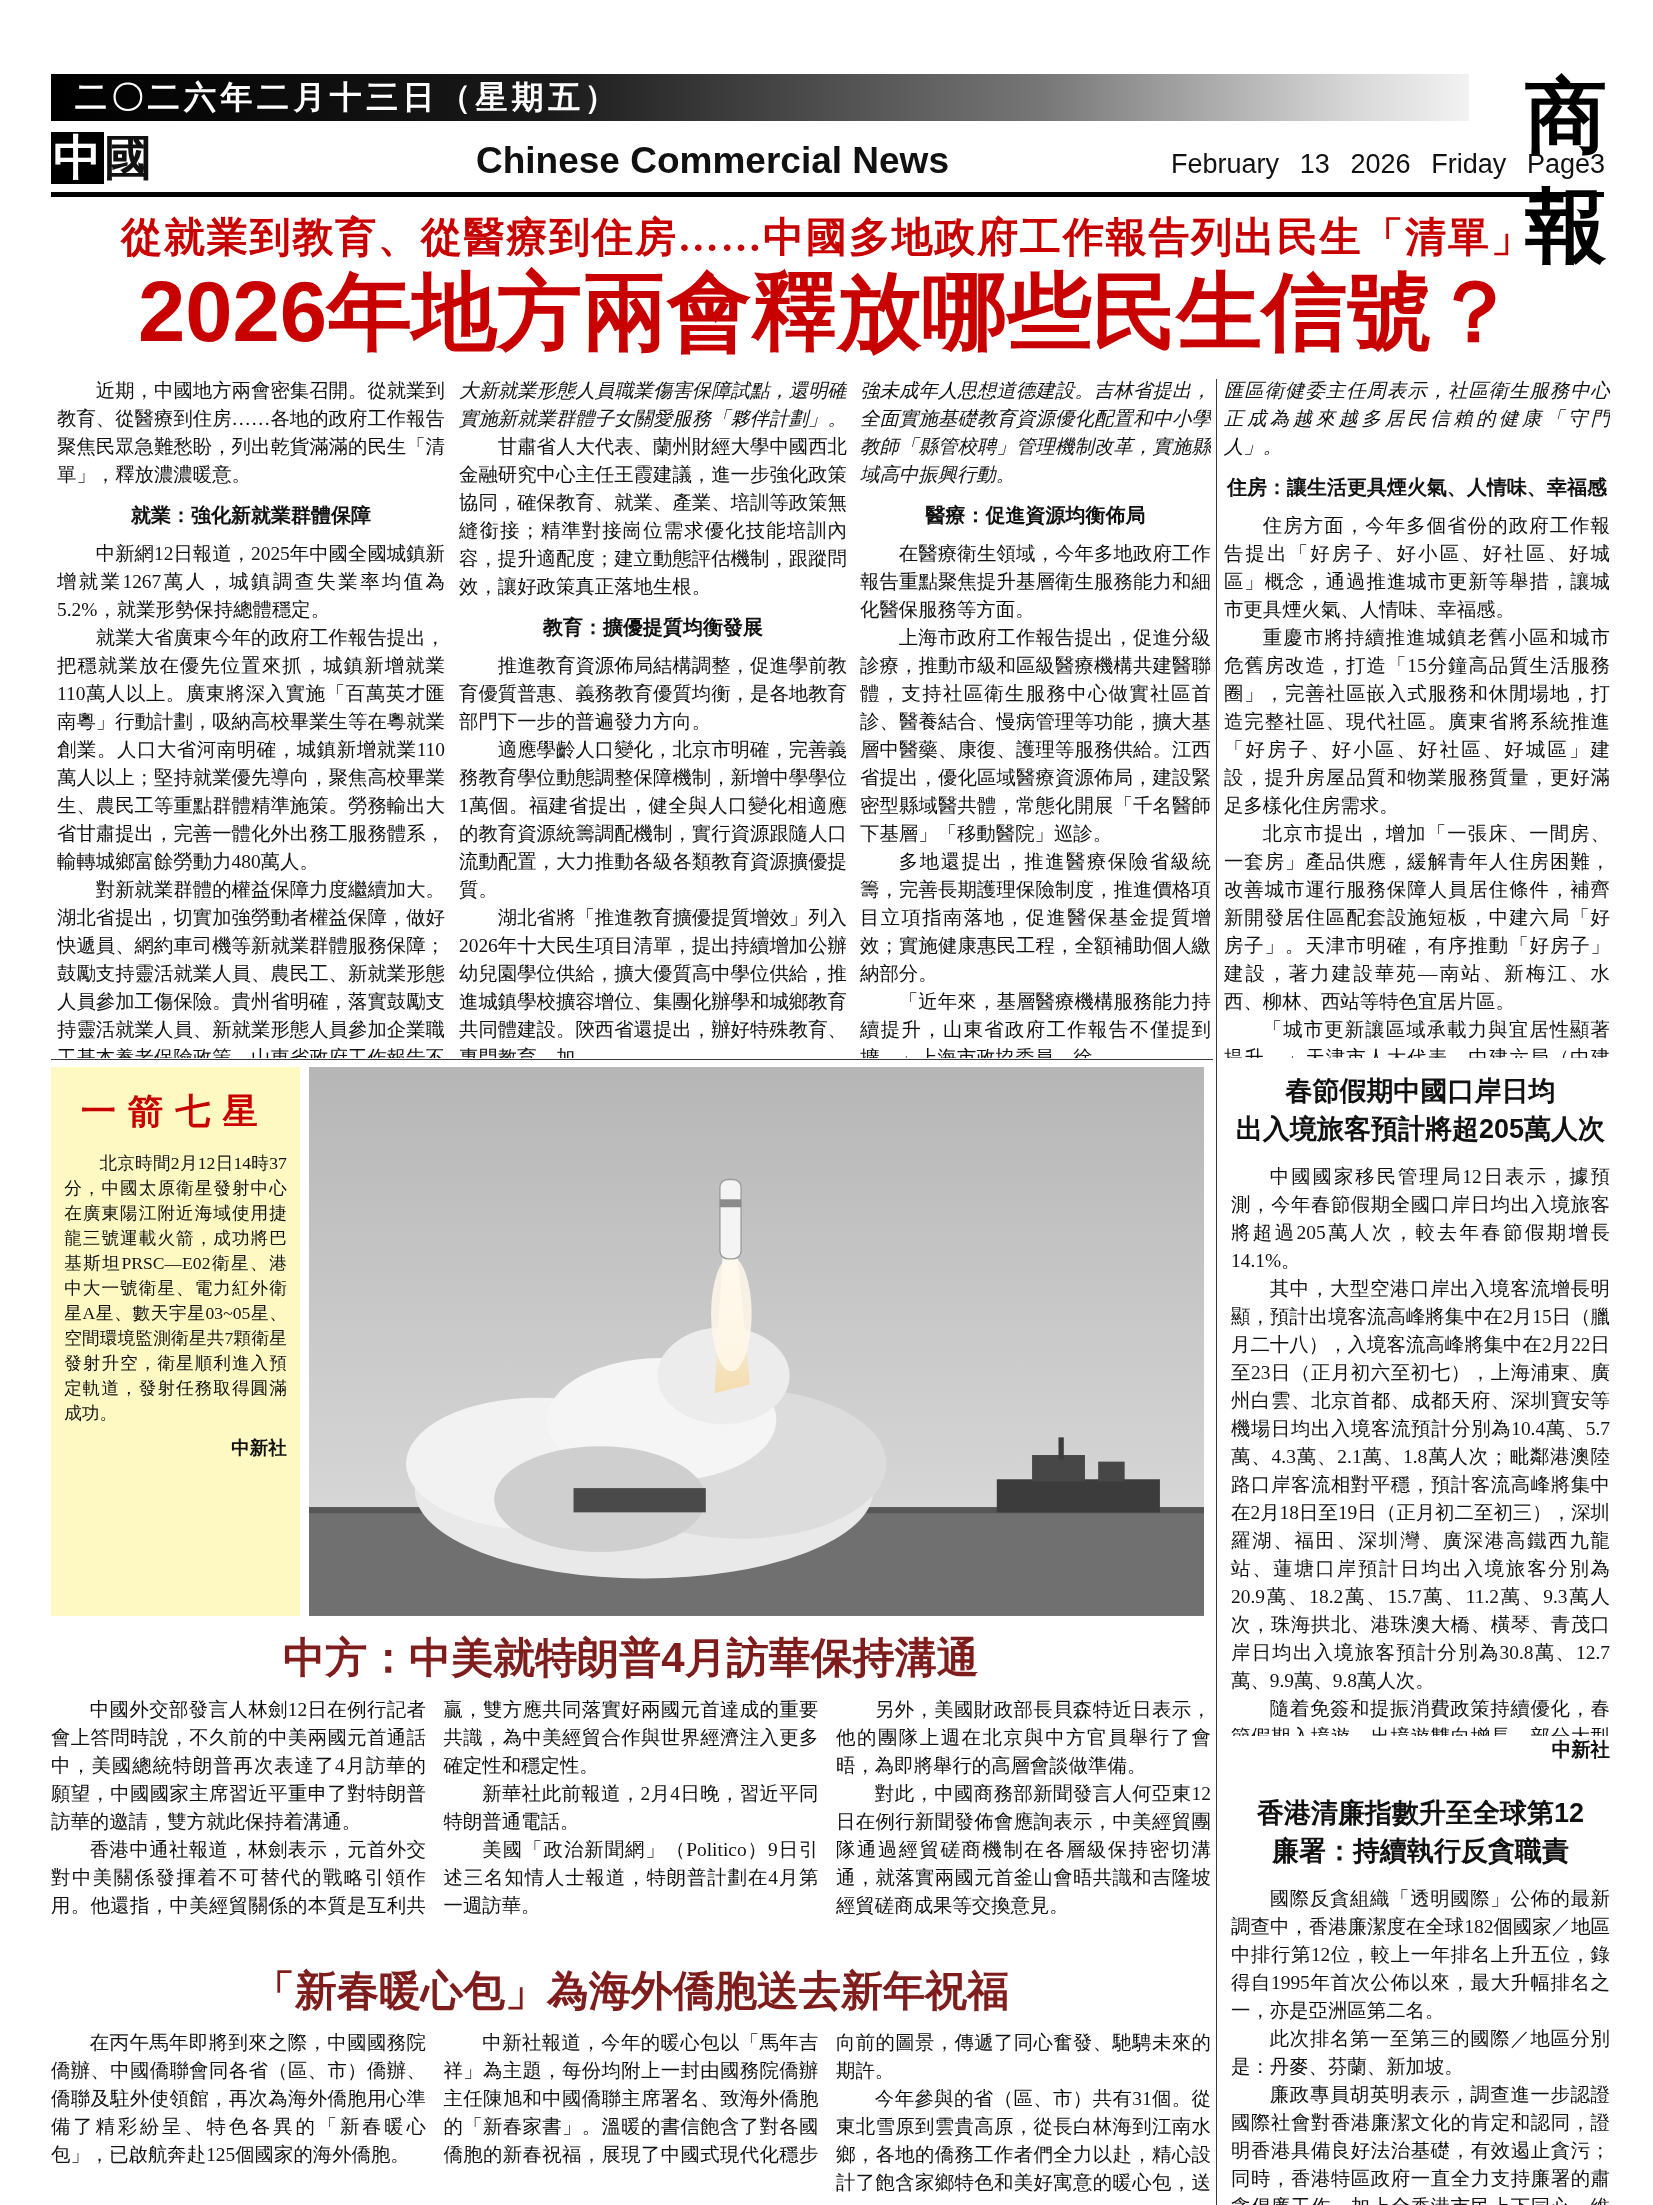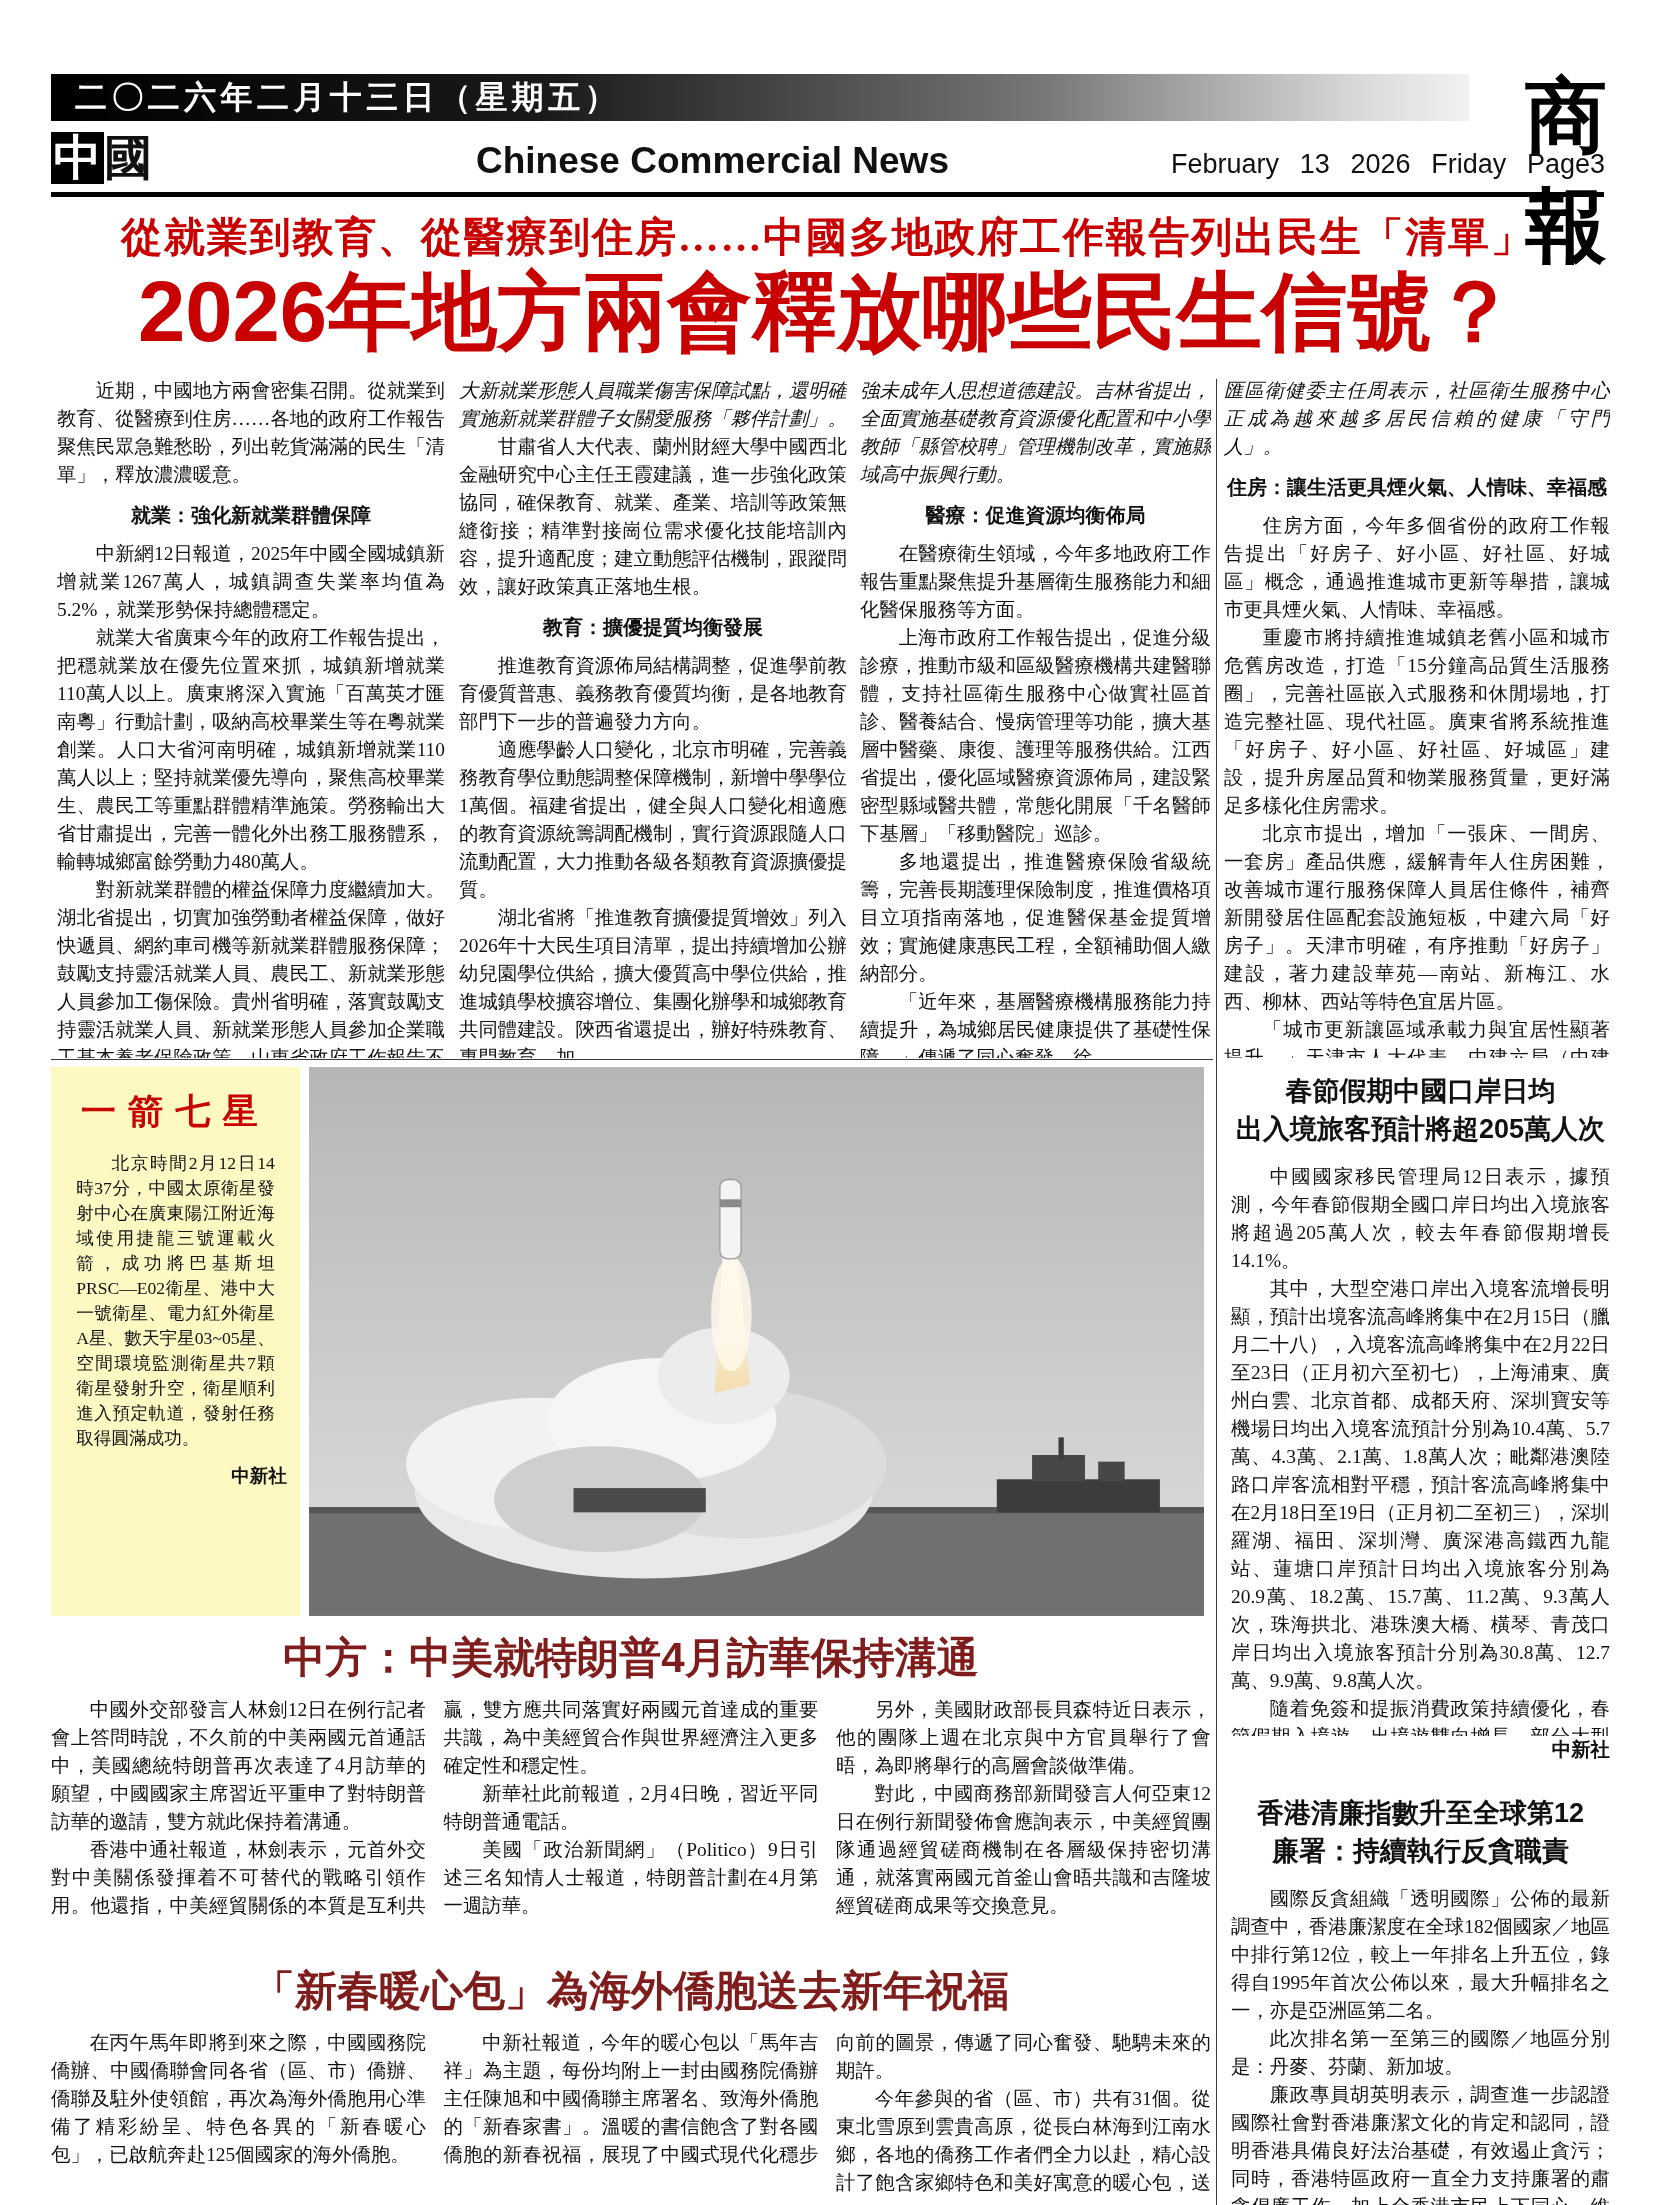--- a/index.html
+++ b/index.html
@@ -30,21 +30,21 @@
   .para.cont{text-indent:0;font-style:italic;}
   .sechead{font-family:"Liberation Sans",sans-serif;font-weight:bold;font-size:20px;
            text-align:center;text-indent:0;margin:11.5px 0;}
   .leadcol{top:377px;height:681px;}
   .hr{background:#3a3a3a;height:1.3px;}
   .vr{background:#3a3a3a;width:1.3px;}
   
   .caption-box{left:51px;top:1067px;width:249px;height:549px;background:#fef9c3;box-sizing:border-box;padding:15px 13.2px;}
   .caption-title{text-align:center;color:var(--red);font-family:"Liberation Sans",sans-serif;
                  font-weight:900;font-size:35px;letter-spacing:12.3px;margin:6.2px 0 16px 0;}
-  .caption-text{font-size:17.6px;line-height:25px;text-align:justify;text-indent:2em;margin:12px;}
+  .caption-text{font-size:17.6px;line-height:25px;text-align:justify;text-indent:2em;margin:0;}
   .caption-credit{text-align:right;font-family:"Liberation Sans",sans-serif;font-weight:bold;font-size:18.5px;margin-top:8.8px;}
   .photo{left:309px;top:1067px;width:895px;height:549px;}
   
   .art-headline{left:51px;width:1160px;text-align:center;font-family:"Liberation Sans",sans-serif;
                 font-weight:900;color:#7f1d1d;white-space:nowrap;}
   .cols3{left:51px;width:1160px;column-count:3;column-gap:17.6px;column-fill:auto;}
   .credit{font-family:"Liberation Sans",sans-serif;font-weight:bold;font-size:19.4px;text-align:right;}
   
   .sidebar{left:1231px;top:1072px;width:379px;}
   .sb-head{font-family:"Liberation Sans",sans-serif;font-weight:900;font-size:27px;
@@ -86,21 +86,21 @@
       <p class="para">推進教育資源佈局結構調整，促進學前教育優質普惠、義務教育優質均衡，是各地教育部門下一步的普遍發力方向。</p>
       <p class="para">適應學齡人口變化，北京市明確，完善義務教育學位動態調整保障機制，新增中學學位1萬個。福建省提出，健全與人口變化相適應的教育資源統籌調配機制，實行資源跟隨人口流動配置，大力推動各級各類教育資源擴優提質。</p>
       <p class="para">湖北省將「推進教育擴優提質增效」列入2026年十大民生項目清單，提出持續增加公辦幼兒園學位供給，擴大優質高中學位供給，推進城鎮學校擴容增位、集團化辦學和城鄉教育共同體建設。陝西省還提出，辦好特殊教育、專門教育，加</p>
     </div>
   <div class="abs coltext leadcol" style="left:860px;width:351px;">
       <p class="para cont">強未成年人思想道德建設。吉林省提出，全面實施基礎教育資源優化配置和中小學教師「縣管校聘」管理機制改革，實施縣域高中振興行動。</p>
       <div class="sechead">醫療：促進資源均衡佈局</div>
       <p class="para">在醫療衛生領域，今年多地政府工作報告重點聚焦提升基層衛生服務能力和細化醫保服務等方面。</p>
       <p class="para">上海市政府工作報告提出，促進分級診療，推動市級和區級醫療機構共建醫聯體，支持社區衛生服務中心做實社區首診、醫養結合、慢病管理等功能，擴大基層中醫藥、康復、護理等服務供給。江西省提出，優化區域醫療資源佈局，建設緊密型縣域醫共體，常態化開展「千名醫師下基層」「移動醫院」巡診。</p>
       <p class="para">多地還提出，推進醫療保險省級統籌，完善長期護理保險制度，推進價格項目立項指南落地，促進醫保基金提質增效；實施健康惠民工程，全額補助個人繳納部分。</p>
-      <p class="para">「近年來，基層醫療機構服務能力持續提升，為城鄉居民健康提供了基礎性保障。」傳遞了同心奮發、徐</p>
+      <p class="para">「近年來，基層醫療機構服務能力持續提升，山東省政府工作報告不僅提到擴。」上海市政協委員、徐</p>
     </div>
   <div class="abs coltext leadcol" style="left:1224px;width:386px;">
       <p class="para cont">匯區衛健委主任周表示，社區衛生服務中心正成為越來越多居民信賴的健康「守門人」。</p>
       <div class="sechead">住房：讓生活更具煙火氣、人情味、幸福感</div>
       <p class="para">住房方面，今年多個省份的政府工作報告提出「好房子、好小區、好社區、好城區」概念，通過推進城市更新等舉措，讓城市更具煙火氣、人情味、幸福感。</p>
       <p class="para">重慶市將持續推進城鎮老舊小區和城市危舊房改造，打造「15分鐘高品質生活服務圈」，完善社區嵌入式服務和休閒場地，打造完整社區、現代社區。廣東省將系統推進「好房子、好小區、好社區、好城區」建設，提升房屋品質和物業服務質量，更好滿足多樣化住房需求。</p>
       <p class="para">北京市提出，增加「一張床、一間房、一套房」產品供應，緩解青年人住房困難，改善城市運行服務保障人員居住條件，補齊新開發居住區配套設施短板，中建六局「好房子」。天津市明確，有序推動「好房子」建設，著力建設華苑—南站、新梅江、水西、柳林、西站等特色宜居片區。</p>
       <p class="para">「城市更新讓區域承載力與宜居性顯著提升。」天津市人大代表、中建六局（中建絲路）董事長王瑾說，城市更新在完善公共服務設施、提升區域承載力和宜居性、激活新業態等方面，仍有廣闊探索空間。</p>
     </div>
 

